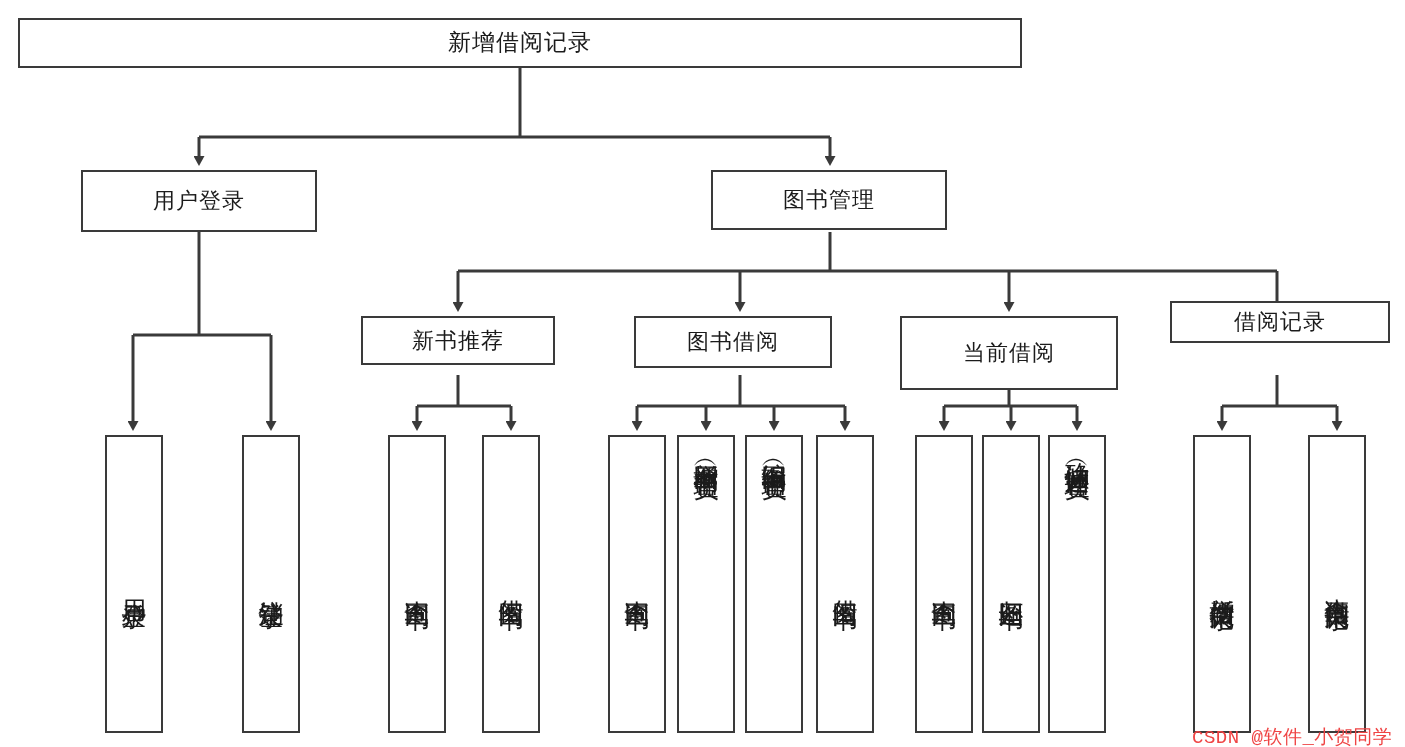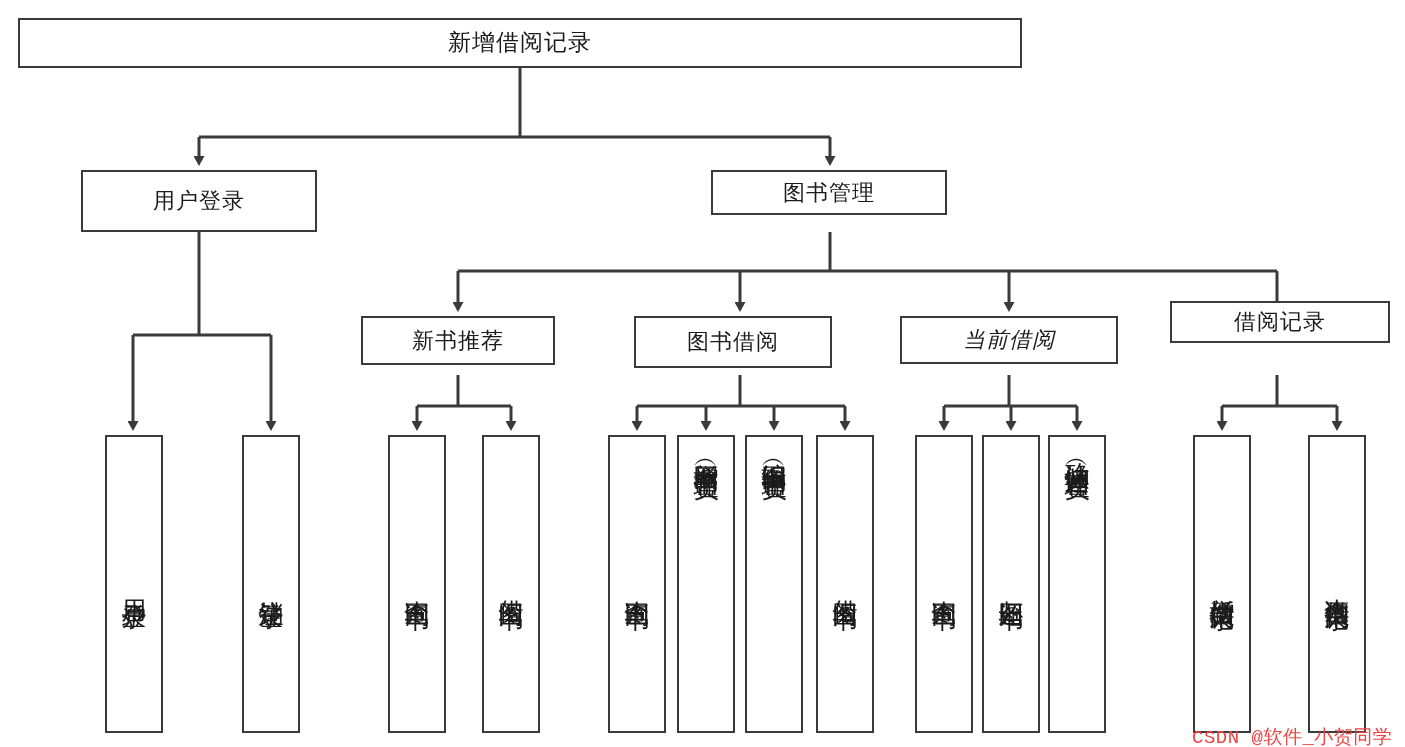--- a/index.html
+++ b/index.html
@@ -131,31 +131,31 @@
     </g>
   </svg>
 
   <div class="node root horiz" style="left:18px; top:18px; width:1004px; height:50px;">
     <span class="label">新增借阅记录</span>
   </div>
 
   <div class="node horiz" style="left:81px; top:170px; width:236px; height:62px;">
     <span class="label">用户登录</span>
   </div>
-  <div class="node horiz" style="left:711px; top:170px; width:236px; height:45px;">
+  <div class="node horiz" style="left:711px; top:170px; width:236px; height:60px;">
     <span class="label">图书管理</span>
   </div>
 
   <div class="node horiz" style="left:361px; top:316px; width:194px; height:49px;">
     <span class="label">新书推荐</span>
   </div>
   <div class="node horiz" style="left:634px; top:316px; width:198px; height:52px;">
     <span class="label">图书借阅</span>
   </div>
-  <div class="node horiz" style="left:900px; top:316px; width:218px; height:48px;font-style:italic;">
+  <div class="node horiz" style="left:900px; top:316px; width:218px; height:74px;">
     <span class="label">当前借阅</span>
   </div>
   <div class="node horiz" style="left:1170px; top:301px; width:220px; height:42px;">
     <span class="label">借阅记录</span>
   </div>
 
   <div class="node vert centered" style="left:105px; top:435px; width:58px; height:298px;">
     <span class="label">用户登录</span>
   </div>
   <div class="node vert centered" style="left:242px; top:435px; width:58px; height:298px;">

